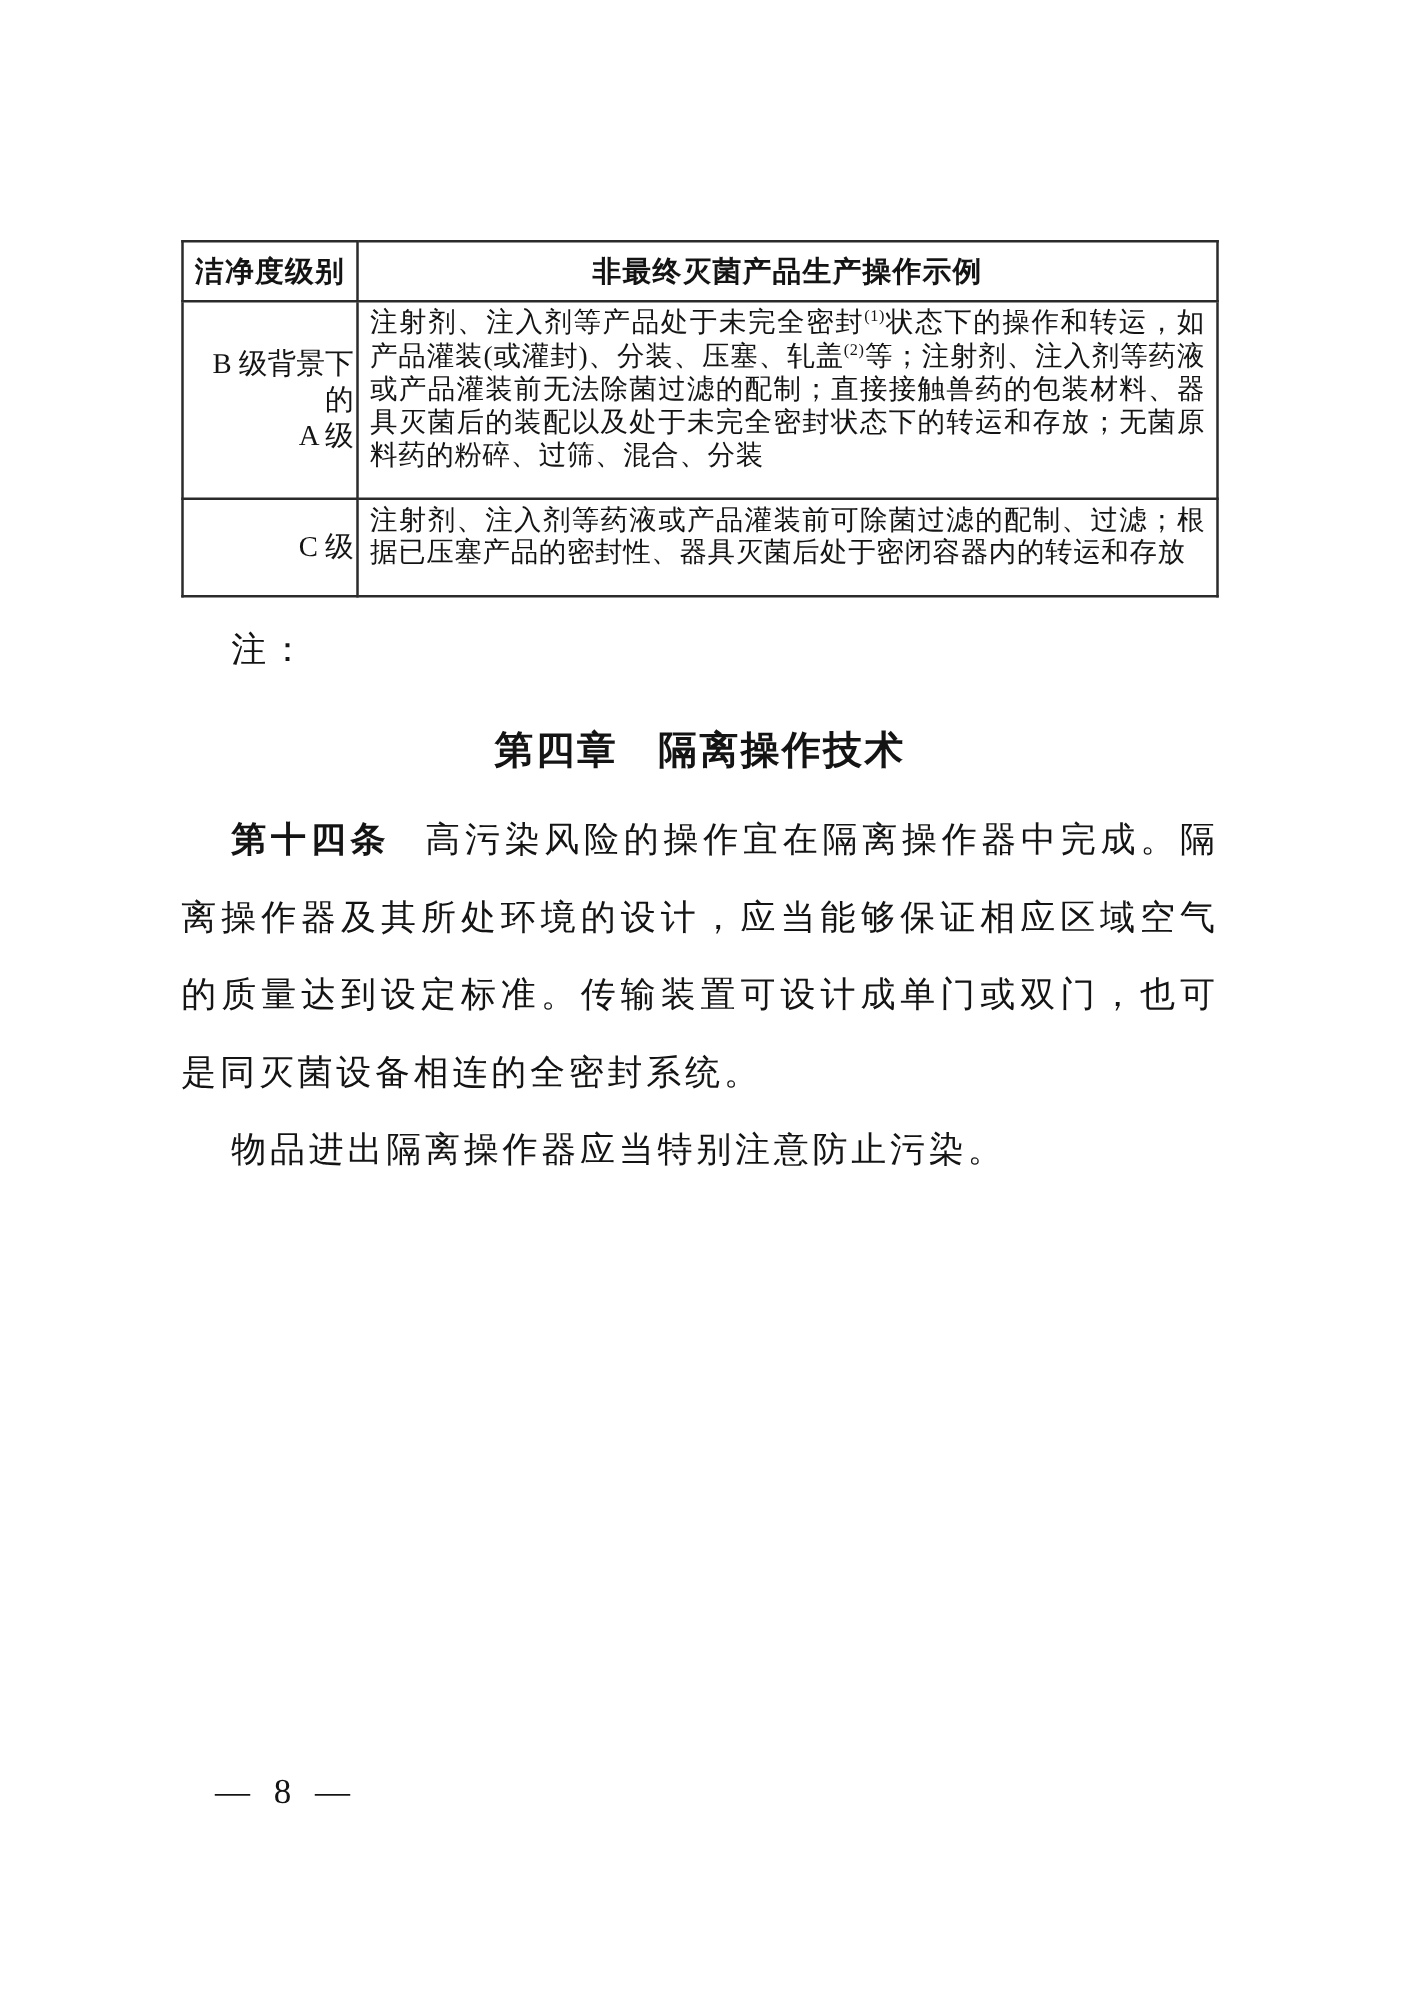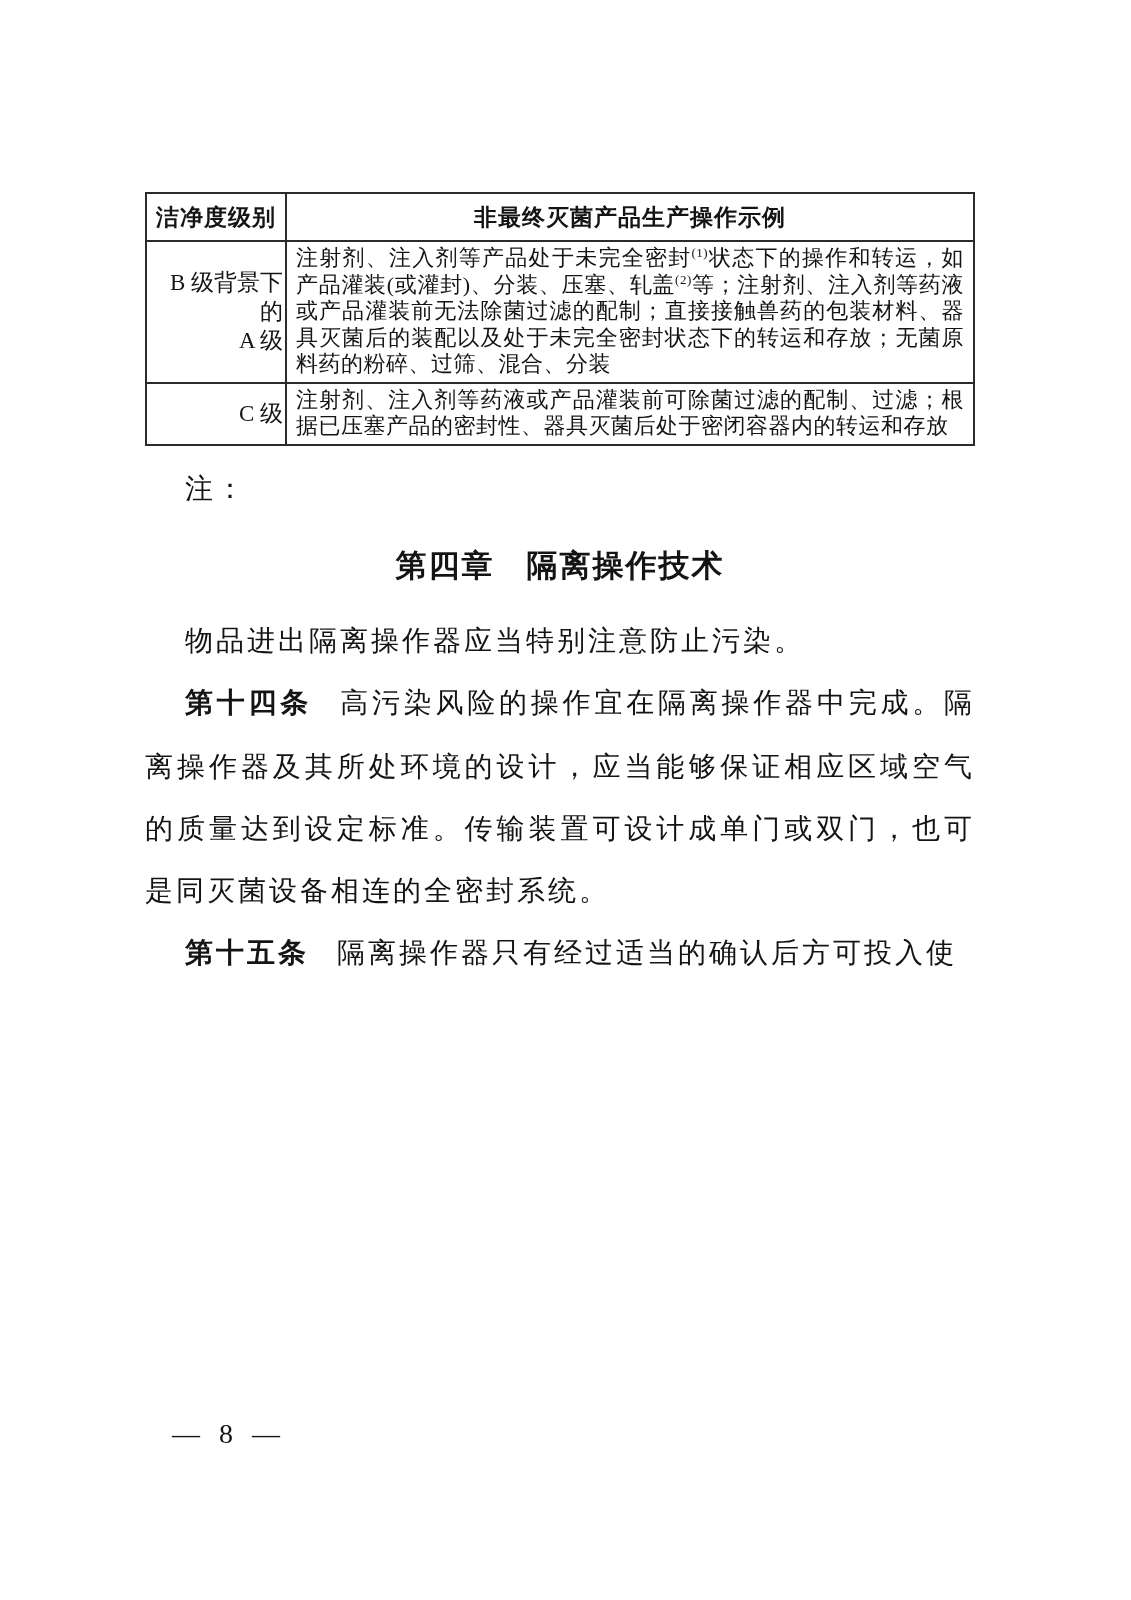--- a/index.html
+++ b/index.html
@@ -32,38 +32,38 @@
   }
   col.level-col{width:140px;}
   td.level-cell{
     text-align:right;vertical-align:middle;
     font-size:23px;line-height:29px;
     white-space:pre-line;
     padding:2px;
   }
   td.example-cell{
     font-size:22px;line-height:26.5px;
-    padding:3px 9px 4px 9px;
+    padding:3px 9px 20px 9px;
     text-align:justify;
     letter-spacing:0.5px;
     vertical-align:middle;
   }
   td.example-cell sup{font-size:13px;line-height:0;}
   
   .body-text{
     font-size:28px;
     line-height:62px;
     letter-spacing:3px;
     text-align:justify;
     text-indent:40px;
     margin:0;
   }
   .notes-block{margin-top:12px;}
   .heiti{
-    font-family:Liberation Mono, monospace;
+    font-family:Liberation Serif, serif;
     font-weight:700;
   }
   .chapter-heading{
     font-size:31px;
     line-height:44px;
     text-align:center;
     letter-spacing:2px;
     margin:26px 0 20px 0;
     text-indent:0;
   }
@@ -106,25 +106,22 @@
   </table>
 
   <div class="notes-block">
     <p class="body-text">注：</p>
   </div>
 
   <p class="body-text chapter-heading heiti">
     <span class="chapter-num">第四章</span><span>隔离操作技术</span>
   </p>
 
-  <p class="body-text">物品进出隔离操作器应当特别注意防止污染。</p>
-
   <p class="body-text">
     <span class="heiti article-label">第十四条</span><span>高污染风险的操作宜在隔离操作器中完成。隔离操作器及其所处环境的设计，应当能够保证相应区域空气的质量达到设定标准。传输装置可设计成单门或双门，也可是同灭菌设备相连的全密封系统。</span>
   </p>
 
-  <p class="body-text">
-    <span class="heiti article-label">第十五条</span><span>隔离操作器只有经过适当的确认后方可投入使</span>
-  </p>
+  <p class="body-text">物品进出隔离操作器应当特别注意防止污染。</p>
+
 
   <div class="page-number">— 8 —</div>
 
 </div>
 
 </body></html>

